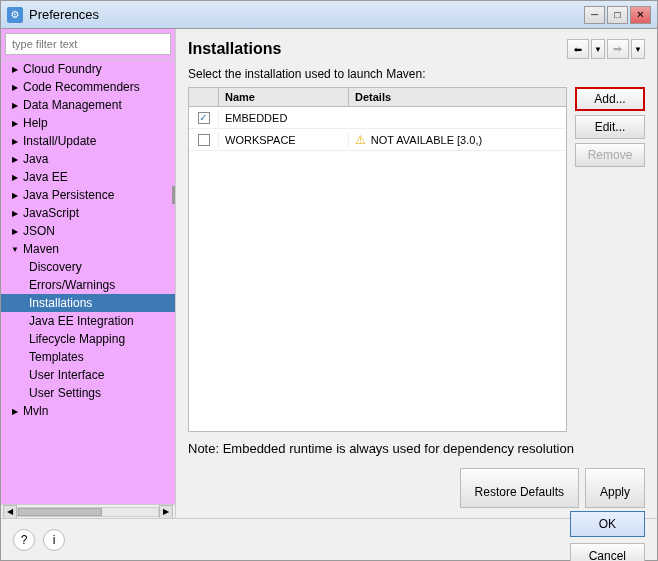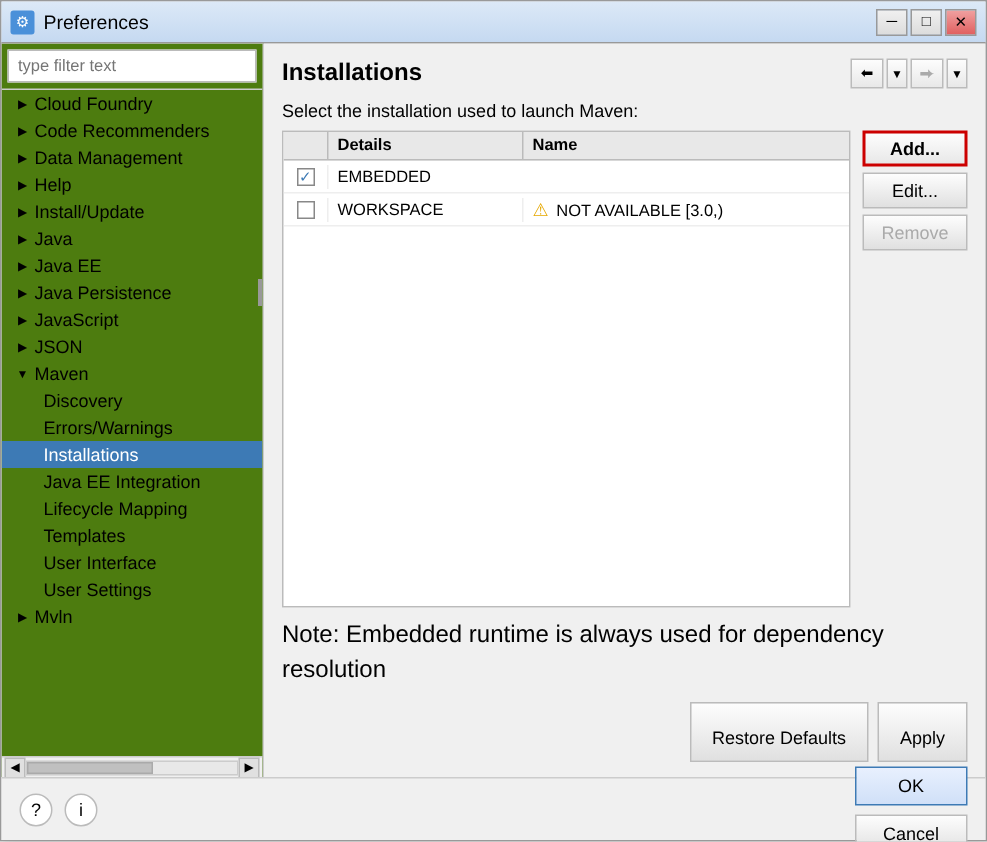--- a/index.html
+++ b/index.html
@@ -65,21 +65,21 @@
       font-size: 10px;
     }
     .titlebar-btn.close { background: linear-gradient(to bottom, #f0a0a0, #e06060); }
     .main-content {
       display: flex;
       flex: 1;
       overflow: hidden;
     }
     .left-panel {
       width: 175px;
-      background: #4d7c0f;
+      background: #f0abfc;
       border-right: 1px solid #ccc;
       display: flex;
       flex-direction: column;
       overflow: hidden;
     }
     .filter-box {
       padding: 4px;
       border-bottom: 1px solid #ccc;
     }
     .filter-input {
@@ -240,31 +240,30 @@
       height: 24px;
       border: 1px solid #bbb;
       background: linear-gradient(to bottom, #fdfdfd, #e0e0e0);
       cursor: pointer;
       font-size: 12px;
       text-align: center;
     }
     .side-btn.highlight {
       border: 2px solid #3d7ab5;
       background: linear-gradient(to bottom, #fdfdfd, #e8e8e8);
-      font-weight: bold;
     }
     .side-btn:disabled { color: #aaa; cursor: default; }
     .table-and-buttons {
       display: flex;
       flex: 1;
       min-height: 0;
       margin-bottom: 8px;
     }
     .note-text {
-      font-size: 16px;
+      font-size: 13px;
       color: #000;
       margin-bottom: 10px;
       line-height: 1.4;
     }
     .bottom-bar {
       display: flex;
       justify-content: flex-end;
       gap: 6px;
       align-items: center;
     }
@@ -467,22 +466,22 @@
           <div class="nav-btn-dropdown">▼</div>
         </div>
       </div>
 
       <p class="subtitle">Select the installation used to launch Maven:</p>
 
       <div class="table-and-buttons">
         <div class="table-container">
           <div class="table-header">
             <div class="table-header-cell"></div>
+            <div class="table-header-cell">Name</div>
             <div class="table-header-cell">Details</div>
-            <div class="table-header-cell">Name</div>
           </div>
           <div class="table-body">
             <div class="table-row">
               <div class="table-cell checkbox-cell">
                 <div class="cb checked">✓</div>
               </div>
               <div class="table-cell">EMBEDDED</div>
             </div>
             <div class="table-row">
               <div class="table-cell checkbox-cell">

